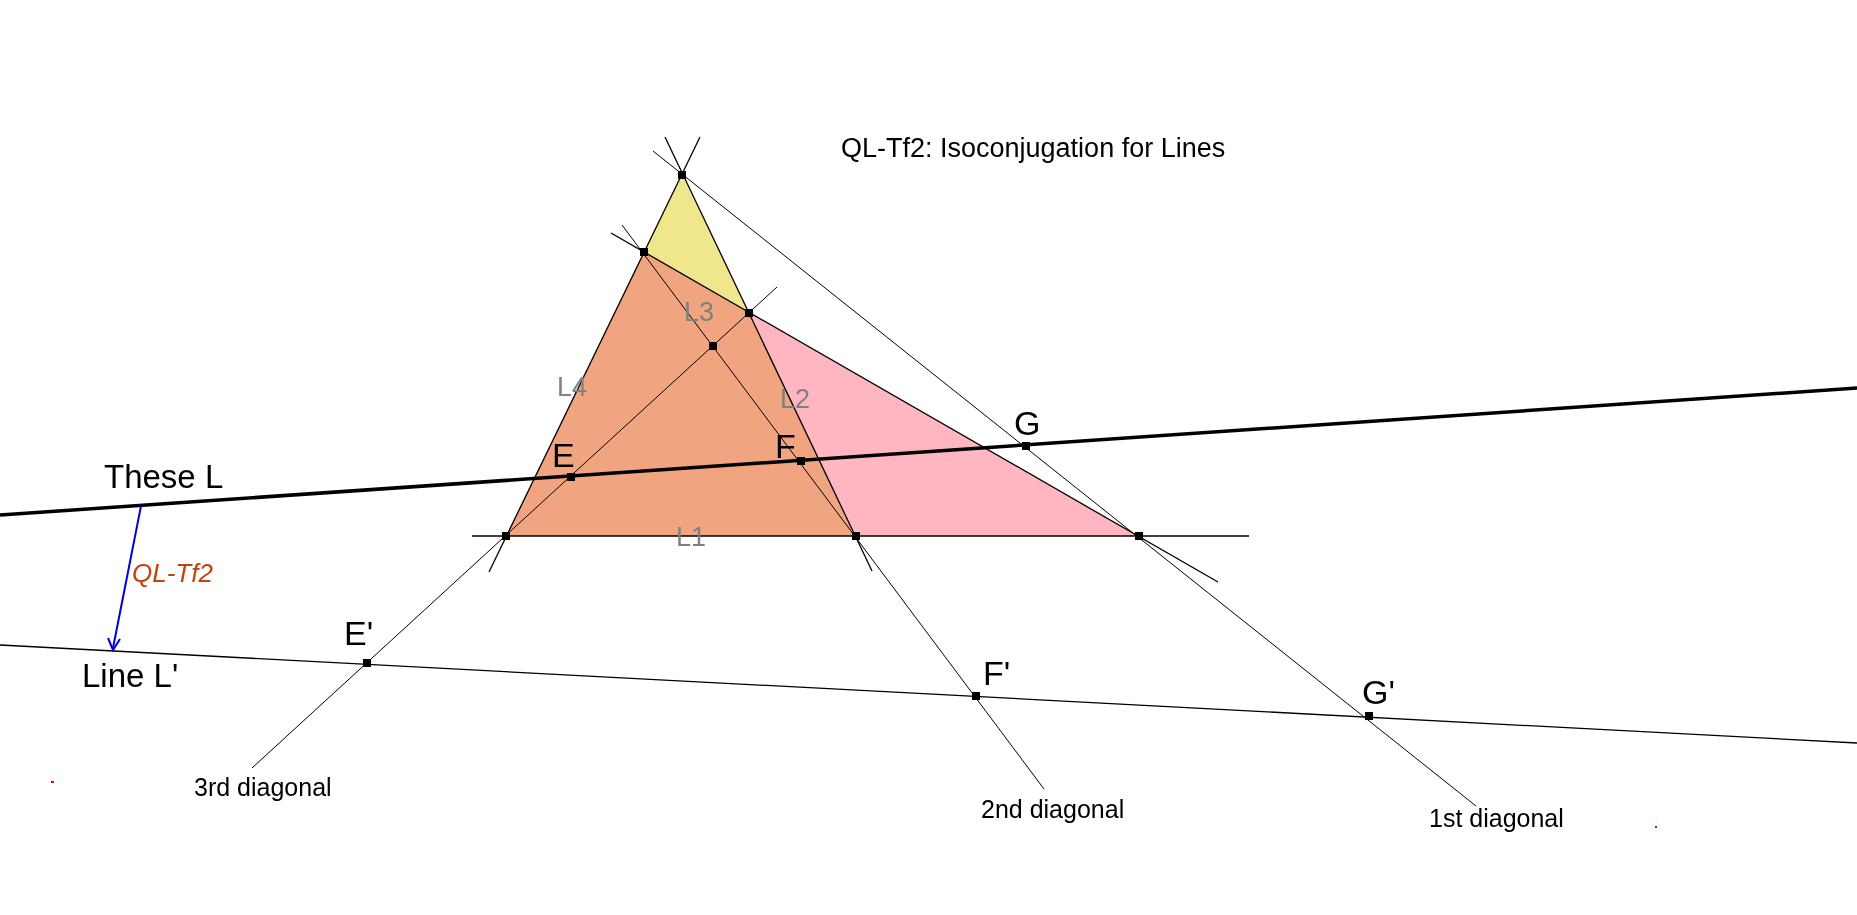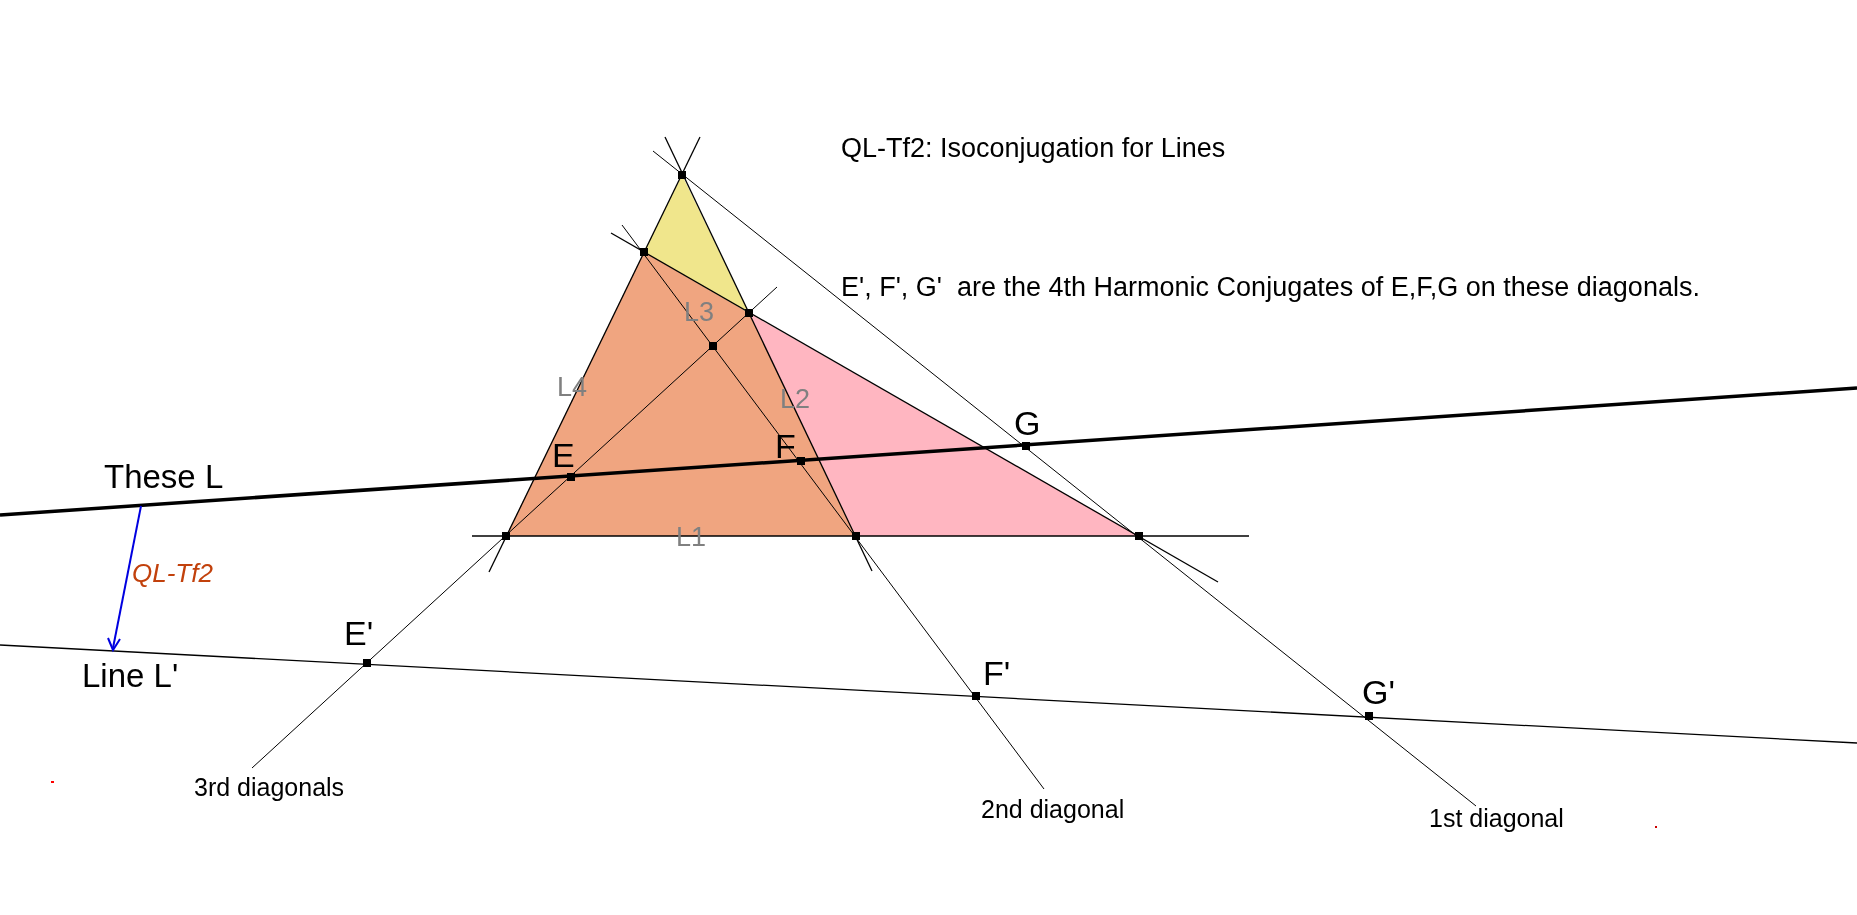--- a/index.html
+++ b/index.html
@@ -59,34 +59,33 @@
     <rect x="972" y="692" width="8" height="8"></rect>
     <rect x="1365" y="712" width="8" height="8"></rect>
   </g>
 
   <rect x="51" y="781" width="3" height="2" fill="#ff0000"></rect>
   <rect x="1655" y="826" width="2" height="2" fill="#cc0000"></rect>
 </svg>
 
 <div class="desc">
   <div>QL-Tf2: Isoconjugation for Lines</div>
-  <div>E', F', G'  are the 4th Harmonic Conjugates of E,F,G on these diagonals.</div>
 </div>
 
 <span class="lbl side-lbl" style="left:684px; top:270px;margin-top:27px;">L3</span>
 <span class="lbl side-lbl" style="left:557px; top:372px;">L4</span>
 <span class="lbl side-lbl" style="left:780px; top:384px;">L2</span>
 <span class="lbl side-lbl" style="left:676px; top:522px;">L1</span>
 
 <span class="lbl pt-lbl" style="left:552px; top:436px;">E</span>
 <span class="lbl pt-lbl" style="left:775px; top:427px;">F</span>
 <span class="lbl pt-lbl" style="left:1014px; top:404px;">G</span>
 <span class="lbl pt-lbl" style="left:344px; top:614px;">E'</span>
 <span class="lbl pt-lbl" style="left:983px; top:654px;">F'</span>
 <span class="lbl pt-lbl" style="left:1362px; top:673px;">G'</span>
 
 <span class="lbl line-lbl" style="left:104px; top:458px;">These L</span>
 <span class="lbl line-lbl" style="left:82px; top:657px;">Line L'</span>
 <span class="lbl tf-lbl" style="left:132px; top:558px;">QL-Tf2</span>
 
-<span class="lbl diag-lbl" style="left:194px; top:773px;">3rd diagonals</span>
+<span class="lbl diag-lbl" style="left:194px; top:773px;">3rd diagonal</span>
 <span class="lbl diag-lbl" style="left:981px; top:795px;">2nd diagonal</span>
 <span class="lbl diag-lbl" style="left:1429px; top:804px;">1st diagonal</span>
 
 </body></html>

